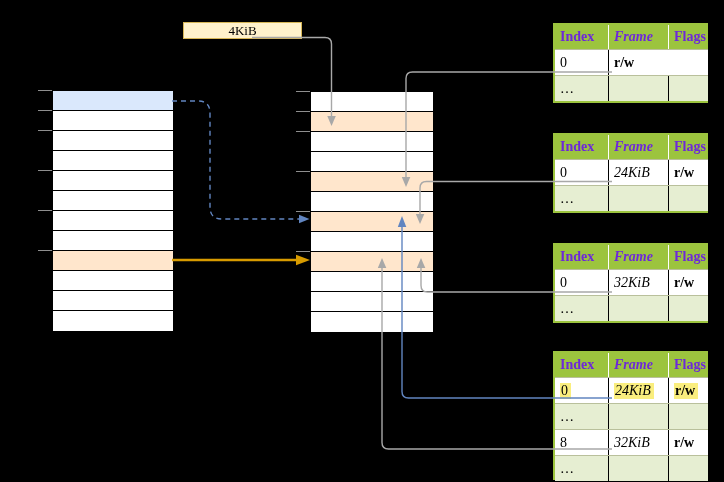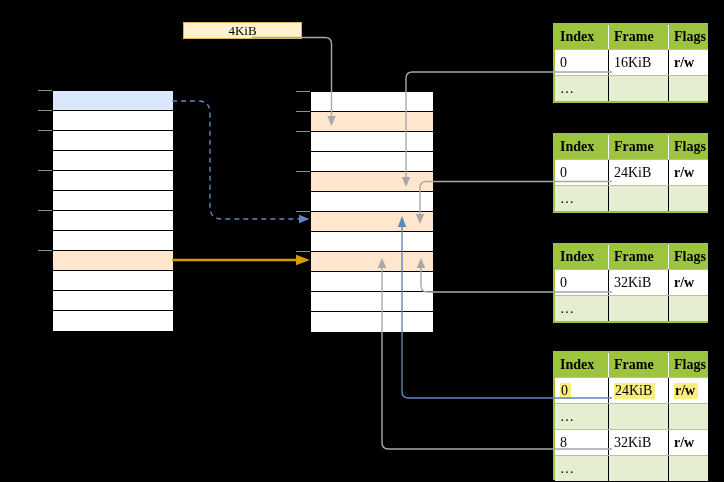--- a/index.html
+++ b/index.html
@@ -30,32 +30,32 @@
   .tick{position:absolute;left:0;width:14px;height:0;border-top:1.5px solid #8f8f8f;}
   
   .ptable{
     position:absolute;left:553px;width:165px;height:80px;box-sizing:border-box;
     border:2px solid var(--page_table_border);background:#fff;
     display:flex;flex-direction:column;font-size:14px;
   }
   .pt-0{top:23px;} .pt-1{top:133px;} .pt-2{top:243px;} .pt-3{top:351px;height:129px;}
   .phead{
     display:flex;height:24px;min-height:24px;background:var(--page_table_header_bg);
-    color:#000000;font-weight:bold;align-items:center;
+    color:#6d28d9;font-weight:bold;align-items:center;
   }
   .phead .pcell{border-right:1.5px solid #fff;height:100%;display:flex;align-items:center;}
   .phead .pcell:last-child{border-right:none;text-align:right;}
   .prow{display:flex;height:25px;min-height:25px;border-top:1px solid #b9c09b;}
   .prow:first-of-type{border-top:1px solid #4c4c4c;}
   .prow:last-child{flex:1;}
   .prow .pcell{border-right:1px solid #000;height:100%;display:flex;align-items:center;color:#000;}
   .prow .pcell:last-child{border-right:none;font-weight:bold;}
   .prow.alt{background:var(--page_table_alt_row_bg);color:#3a3a3a;}
   .pcell{box-sizing:border-box;padding-left:5px;}
-  .c0{width:54px;} .c1{width:60px;} .c2{flex:1;}
+  .c0{width:54px;} .c1{width:60px;font-style:italic;} .c2{flex:1;}
   .hl{background:var(--cell_highlight_yellow);padding:0 3px 0 1px;}
   
   #arrows{position:absolute;left:0;top:0;width:724px;height:482px;pointer-events:none;}
   .ln{fill:none;stroke-width:1.4px;}
   .ln.g{stroke:var(--arrow_gray);}
   .ln.b{stroke:var(--arrow_blue);}
   .ln.o{stroke:var(--arrow_orange);stroke-width:2.4px;}
   .ah.g{fill:var(--arrow_gray);}
   .ah.b{fill:var(--arrow_blue);}
   .ah.o{fill:var(--arrow_orange);}
@@ -116,21 +116,20 @@
     </div>
 
   <div class="ptable pt-0">
       <div class="phead">
         <span class="pcell c0">Index</span>
         <span class="pcell c1">Frame</span>
         <span class="pcell c2">Flags</span>
       </div>
       <div class="prow">
         <span class="pcell c0">0</span>
-        <span class="pcell c1">16KiB</span>
         <span class="pcell c2">r/w</span>
       </div>
       <div class="prow alt">
         <span class="pcell c0">…</span>
         <span class="pcell c1"></span>
         <span class="pcell c2"></span>
       </div>
     </div>
   <div class="ptable pt-1">
       <div class="phead">

